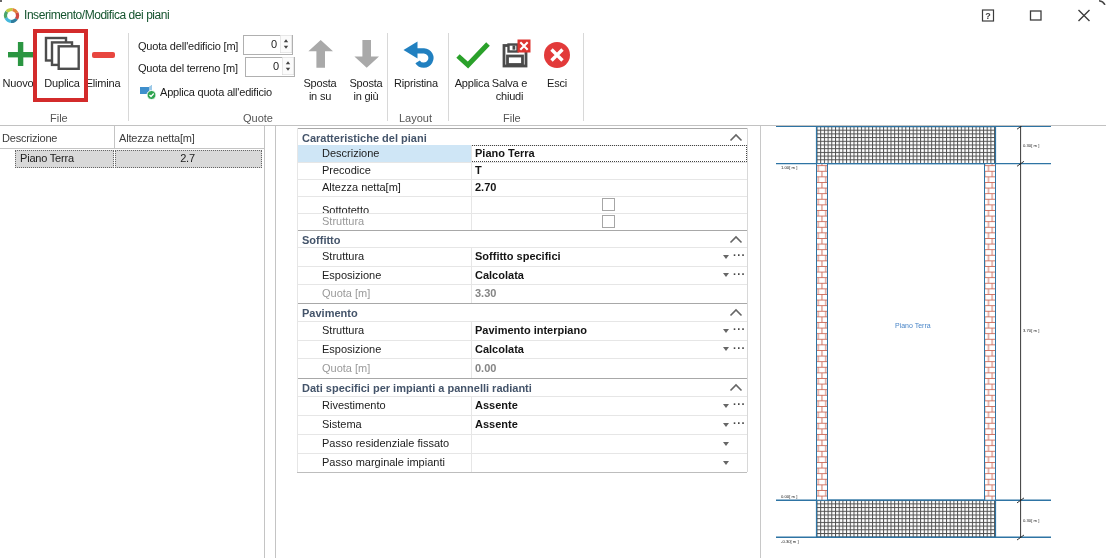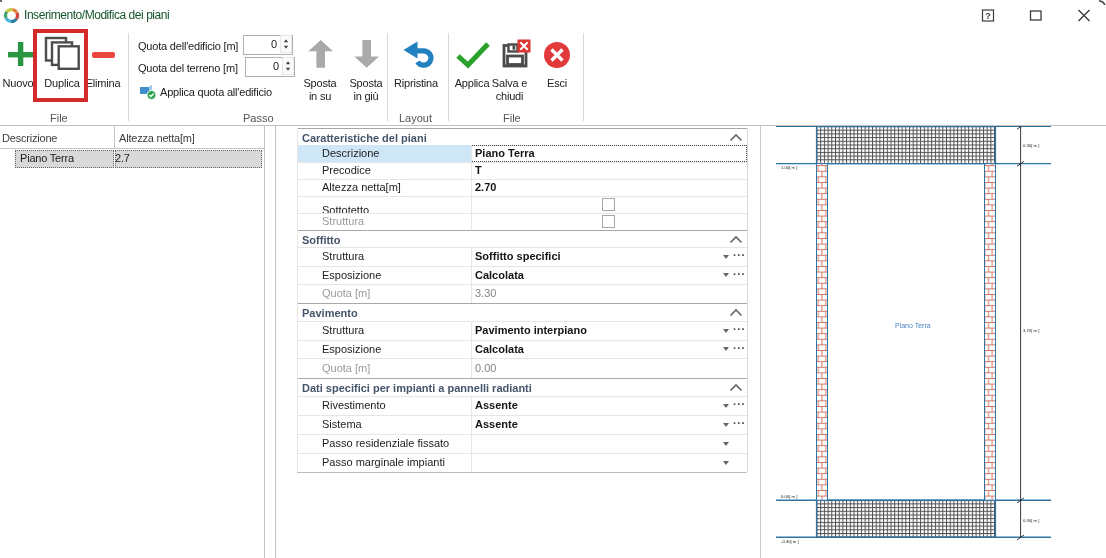--- a/index.html
+++ b/index.html
@@ -5,21 +5,21 @@
 body{font-family:"Liberation Sans",sans-serif;-webkit-font-smoothing:antialiased}
 #win{position:relative;width:1106px;height:558px;background:#fff;overflow:hidden;box-sizing:border-box;}
 .abs{position:absolute}
 .t11{position:absolute;font-size:11px;letter-spacing:-0.2px;color:#1c1c1c;white-space:nowrap;line-height:12.5px}
 .tc{text-align:center}
 .gl{position:absolute;font-size:11px;color:#555;white-space:nowrap}
 .vsep{position:absolute;width:1px;background:#d8d8d8;top:33px;height:88px}
 .lbl{position:absolute;font-size:11px;color:#1c1c1c;white-space:nowrap}
 .glbl{position:absolute;font-size:11px;color:#9a9a9a;white-space:nowrap}
 .val{position:absolute;font-size:11px;font-weight:bold;color:#141414;white-space:nowrap}
-.gval{position:absolute;font-size:11px;font-weight:normal;color:#858585;white-space:nowrap}
+.gval{position:absolute;font-size:11px;font-weight:bold;color:#858585;white-space:nowrap}
 .shead{position:absolute;font-size:11px;font-weight:bold;color:#44546a;white-space:nowrap}
 .sl{position:absolute;height:1px;background:#a8a8a8;left:297px;width:450px}
 .rl{position:absolute;height:1px;background:#e6e6e6;left:297px;width:450px}
 .dd{position:absolute;width:0;height:0;border-left:3.5px solid transparent;border-right:3.5px solid transparent;border-top:4px solid #666}
 .dots{position:absolute;font-size:11px;font-weight:bold;color:#444;letter-spacing:0.6px}
 .cb{position:absolute;width:11px;height:11px;border:1px solid #a6a6a6;background:#fff}
 </style></head>
 <body>
 <div id="win"><div class="abs" style="left:0;top:0;width:2px;height:2px;background:#666"></div>
 
@@ -87,21 +87,21 @@
 </svg>
 <div class="t11" style="left:160px;top:86px">Applica quota all'edificio</div>
 <svg class="abs" style="left:308px;top:40px" width="26" height="28" viewBox="0 0 26 28">
  <path d="M12.7 0 L25 11.3 L17 11.3 L17 27.8 L8.4 27.8 L8.4 11.3 L0.4 11.3 z" fill="#a9a9a9"></path>
 </svg>
 <svg class="abs" style="left:354px;top:40px" width="26" height="28" viewBox="0 0 26 28">
  <path d="M12.7 27.8 L25 16.5 L17 16.5 L17 0 L8.4 0 L8.4 16.5 L0.4 16.5 z" fill="#a9a9a9"></path>
 </svg>
 <div class="t11 tc" style="left:300px;top:77px;width:40px">Sposta<br>in su</div>
 <div class="t11 tc" style="left:345px;top:77px;width:42px">Sposta<br>in giù</div>
-<div class="gl" style="left:243px;top:112px">Passo</div>
+<div class="gl" style="left:243px;top:112px">Quote</div>
 <div class="vsep" style="left:387px"></div>
 
 <svg class="abs" style="left:400px;top:38px" width="34" height="32" viewBox="0 0 34 32">
  <path d="M17.5 3.5 v17 l-14 -8.5 z" fill="#2180c0"></path>
  <path d="M13 12.8 h11 a7.2 7.2 0 1 1 -6.4 11" fill="none" stroke="#2180c0" stroke-width="5.2"></path>
 </svg>
 <div class="t11 tc" style="left:386px;top:77px;width:60px">Ripristina</div>
 <div class="gl" style="left:399px;top:112px">Layout</div>
 <div class="vsep" style="left:448px"></div>
 
@@ -129,21 +129,21 @@
 <div class="abs" style="left:0;top:125px;width:1106px;height:1px;background:#c2c2c2"></div>
 
 <div class="abs" style="left:264px;top:126px;width:1px;height:432px;background:#c4c4c4"></div>
 <div class="t11" style="left:2px;top:132px;color:#3c3c3c">Descrizione</div>
 <div class="t11" style="left:119px;top:132px;color:#3c3c3c">Altezza netta[m]</div>
 <div class="abs" style="left:0;top:148px;width:264px;height:1px;background:#c4c4c4"></div>
 <div class="abs" style="left:114px;top:126px;width:1px;height:23px;background:#c4c4c4"></div>
 <div class="abs" style="left:15px;top:150px;width:99px;height:18px;background:#d9d9d9;border:1px dotted #666;box-sizing:border-box"></div>
 <div class="abs" style="left:115px;top:150px;width:147px;height:18px;background:#d9d9d9;border:1px dotted #666;box-sizing:border-box"></div>
 <div class="t11" style="left:20px;top:152px">Piano Terra</div>
-<div class="t11" style="left:115px;top:152px;width:145px;text-align:left">2.7</div>
+<div class="t11" style="left:115px;top:152px;width:145px;text-align:center">2.7</div>
 
 <div class="abs" style="left:275px;top:126px;width:1px;height:432px;background:#c4c4c4"></div>
 <div class="abs" style="left:747px;top:128px;width:1px;height:344px;background:#d8d8d8"></div>
 <div id="grid">
         <div class="rl" style="top:145px"></div>
         <div class="rl" style="top:247px"></div>
         <div class="rl" style="top:321px"></div>
         <div class="rl" style="top:396px"></div>
         <div class="sl" style="top:128px"></div>
         <div class="shead" style="left:302px;top:132px">Caratteristiche del piani</div>

